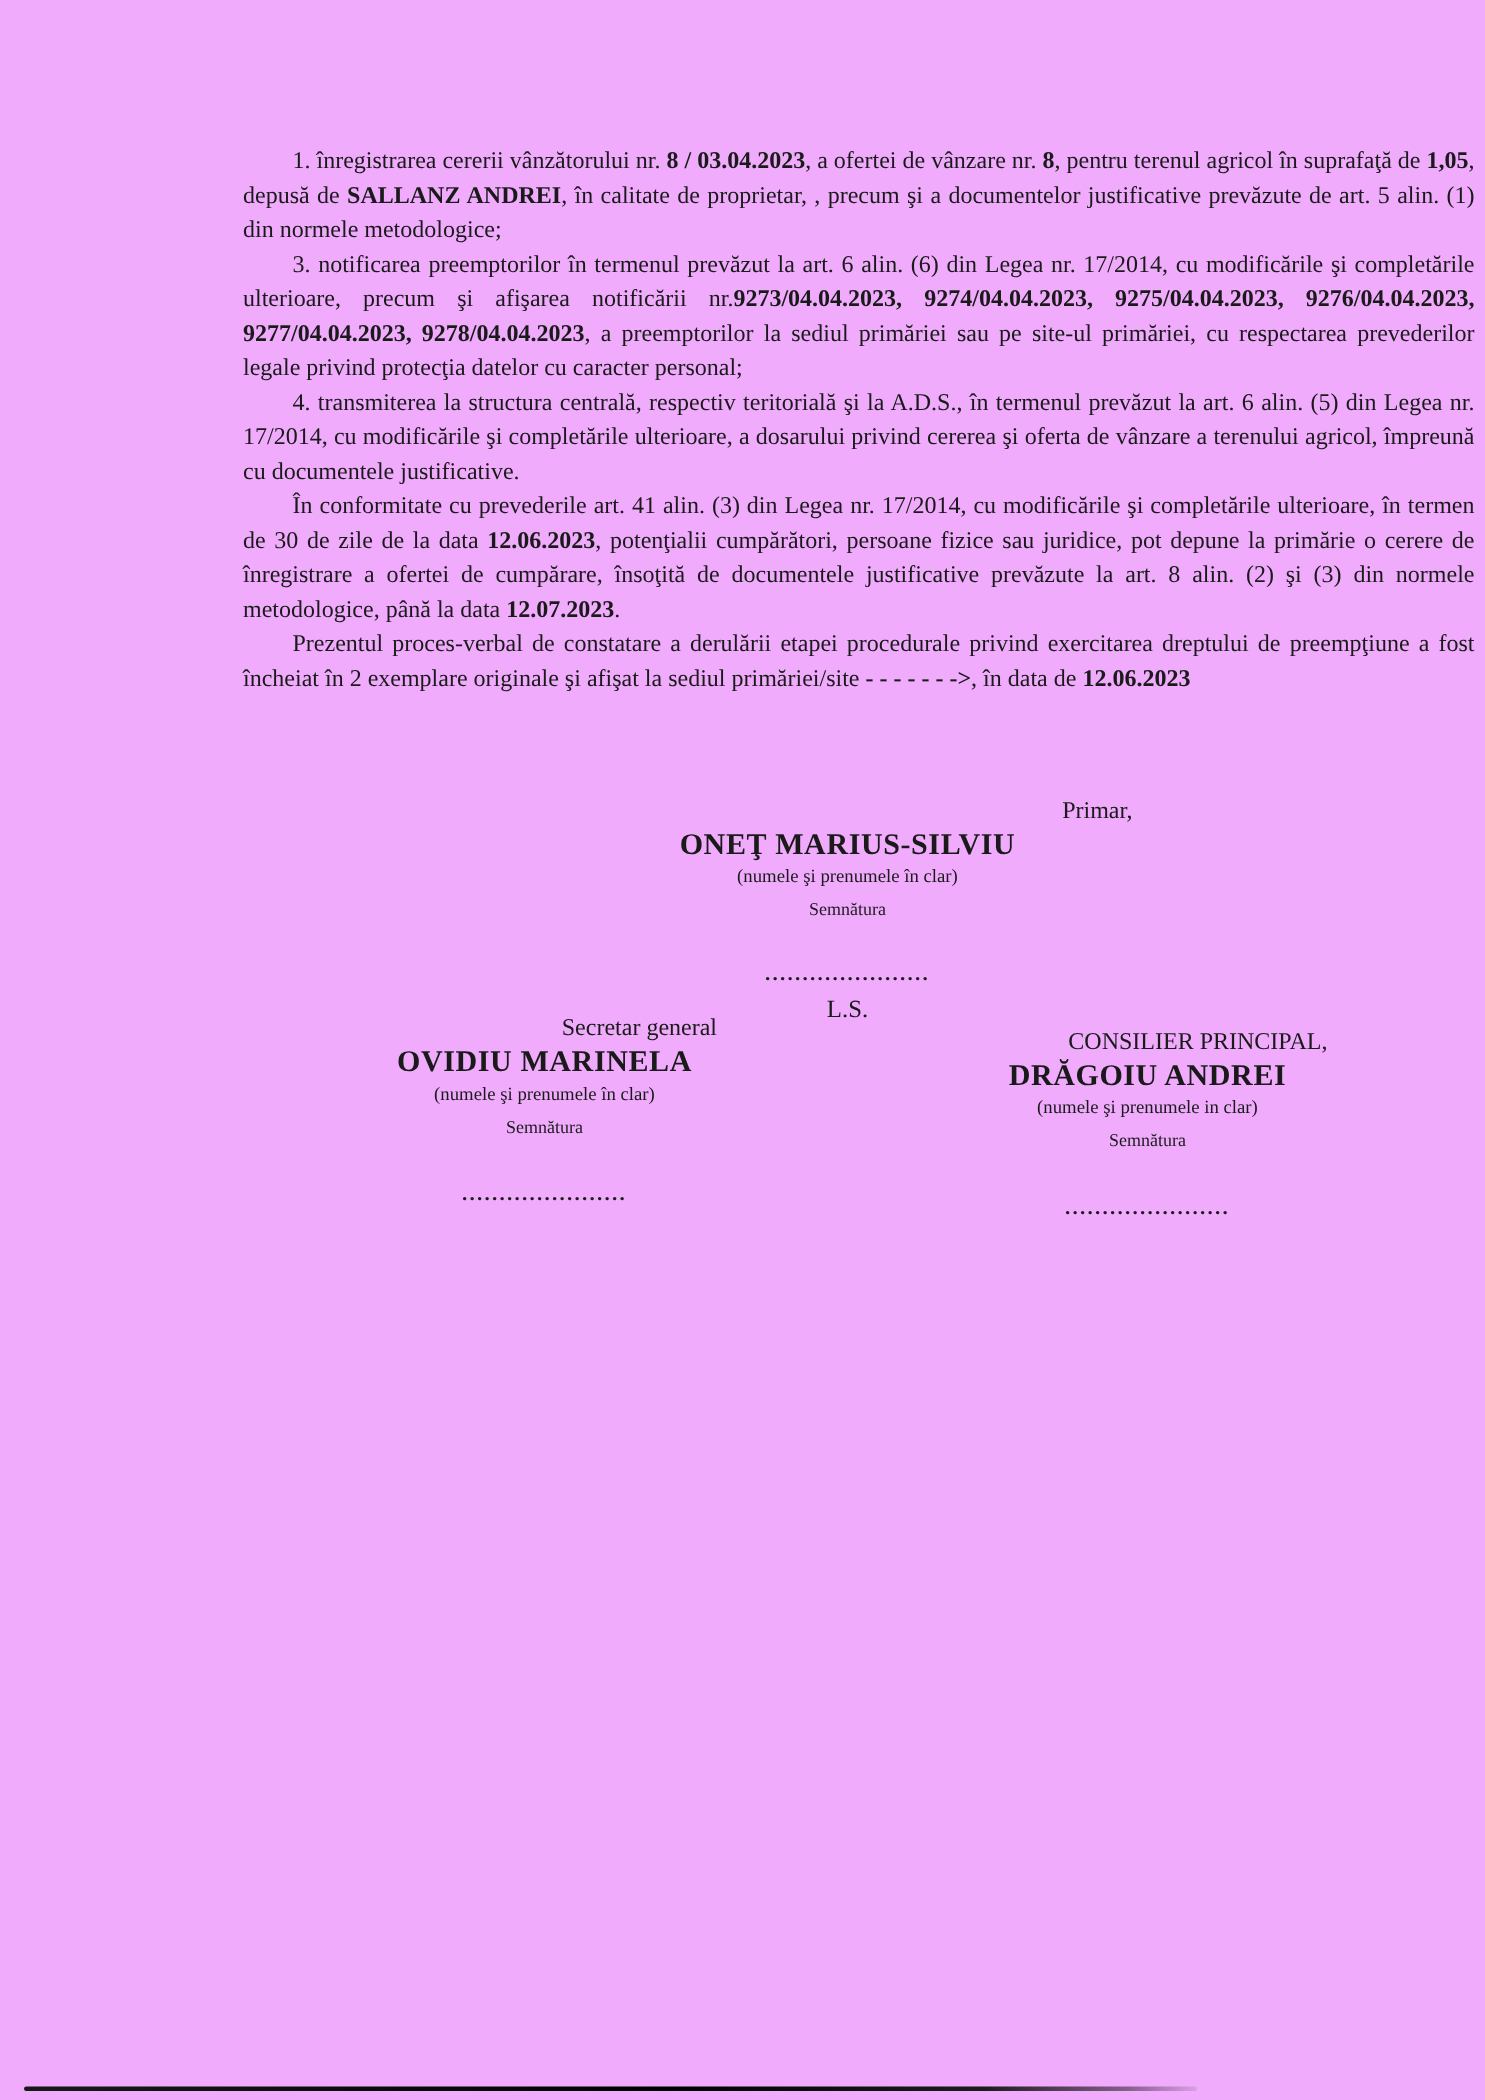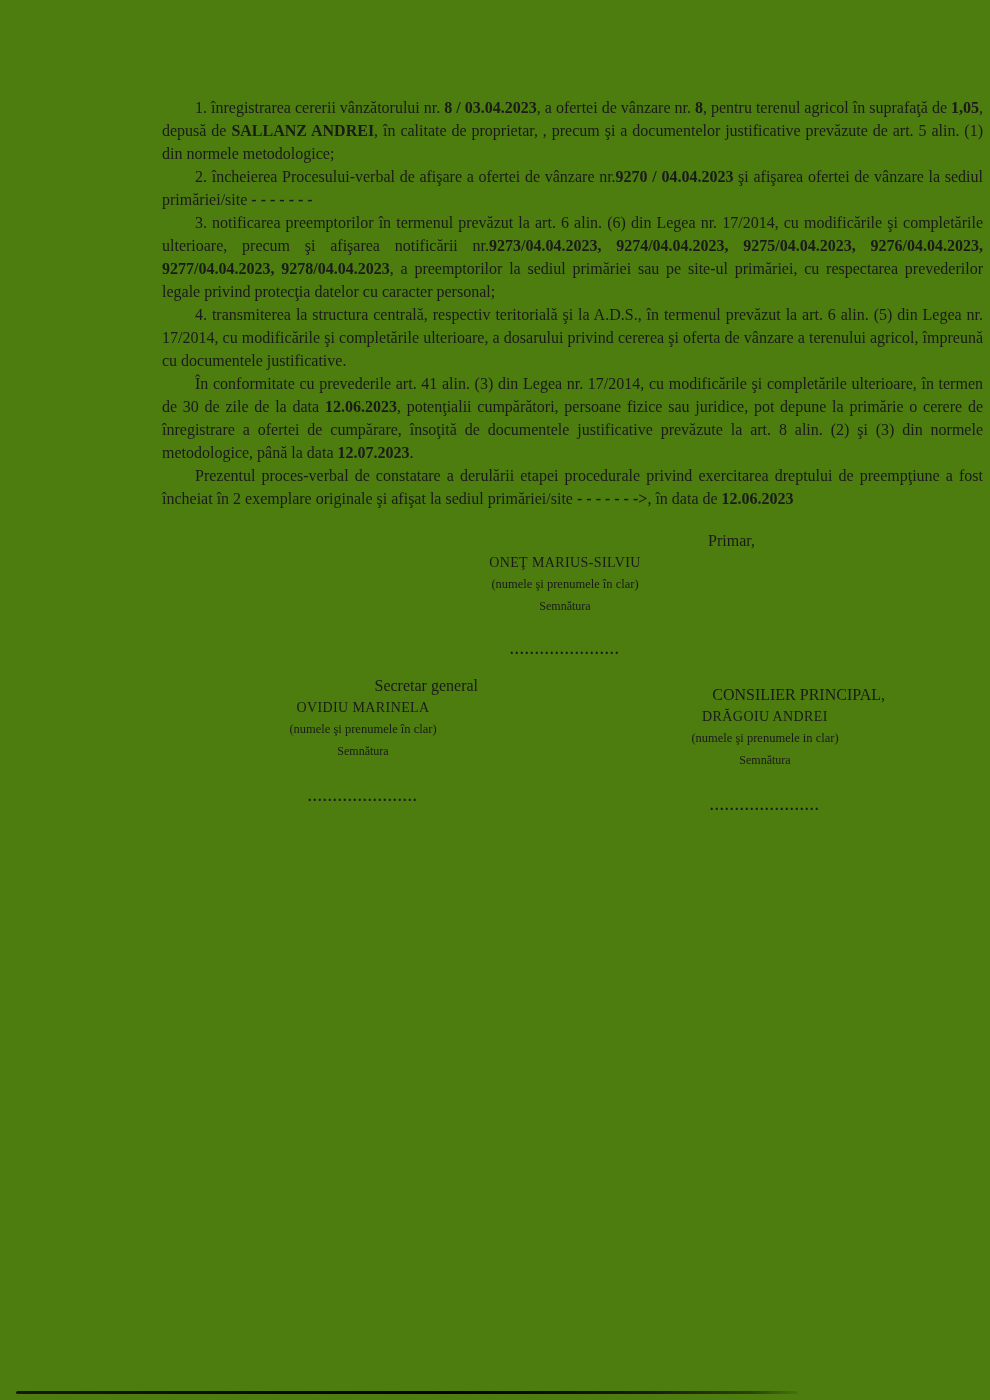--- a/index.html
+++ b/index.html
@@ -1,21 +1,21 @@
 <!DOCTYPE html>
 <html><head>
 <meta charset="utf-8">
 <style>
   html, body { margin: 0; padding: 0; background: #e8e8e8; }
   .page {
     position: relative;
     width: 990px;
     height: 1400px;
     margin: 0 auto;
-    background: #4d7c0f;
+    background: #f0abfc;
     font-family: "Liberation Serif", "DejaVu Serif", serif;
     color: #1a1a1a;
     overflow: hidden;
   }
   .doc-body {
     position: absolute;
     left: 162px;
     top: 96px;
     width: 821px;
     font-size: 16px;
@@ -23,21 +23,21 @@
     text-align: justify;
   }
   .para { margin: 0; text-indent: 33px; }
   .b { font-weight: bold; }
 
   .sig { position: absolute; text-align: center; }
   .sig-primar    { left: 375px; top: 530px; width: 380px; }
   .sig-secretar  { left: 248px; top: 675px; width: 230px; }
   .sig-consilier { left: 645px; top: 684px; width: 240px; }
   .sig .role { font-size: 16px;   line-height: 22px; text-align: right; }
-  .sig .name { font-size: 14px; line-height: 22px; font-weight: normal; letter-spacing: 0.4px; }
+  .sig .name { font-size: 20px; line-height: 22px; font-weight: bold; letter-spacing: 0.4px; }
   .sig .note { font-size: 12.5px; line-height: 21px; }
   .sig .sem  { font-size: 12px;   line-height: 23px; }
   .sig .dots {
     font-size: 14px; line-height: 16px; letter-spacing: 1.5px;
     font-weight: bold; margin-top: 26px; white-space: nowrap;
   }
   .sig-primar .dots { margin-top: 24px; }
   .sig .ls   { font-size: 16.5px; line-height: 22px; margin-top: 4px; }
 
   .scan-line {
@@ -50,33 +50,33 @@
       rgba(0,0,0,0.45) 94%, rgba(0,0,0,0.08) 100%);
   }
 </style>
 </head>
 <body>
 
 <div class="page">
 
   <div class="doc-body">
       <p class="para"><span>1. înregistrarea cererii vânzătorului nr. </span><span class="b">8 / 03.04.2023</span><span>, a ofertei de vânzare nr. </span><span class="b">8</span><span>, pentru terenul agricol în suprafaţă de </span><span class="b">1,05</span><span>, depusă de </span><span class="b">SALLANZ ANDREI</span><span>, în calitate de proprietar, , precum şi a documentelor justificative prevăzute de art. 5 alin. (1) din normele metodologice;</span></p>
-      <p class="para"><span>2. încheierea Procesului-verbal de afişare a ofertei de vânzare nr.</span><span class="b">9270 / 04.04.2023</span><span> şi afişarea ofertei de vânzare la sediul primăriei/site </span><span class="b">- - - - - - -</span></p>
       <p class="para"><span>3. notificarea preemptorilor în termenul prevăzut la art. 6 alin. (6) din Legea nr. 17/2014, cu modificările şi completările ulterioare, precum şi afişarea notificării nr.</span><span class="b">9273/04.04.2023, 9274/04.04.2023, 9275/04.04.2023, 9276/04.04.2023, 9277/04.04.2023, 9278/04.04.2023</span><span>, a preemptorilor la sediul primăriei sau pe site-ul primăriei, cu respectarea prevederilor legale privind protecţia datelor cu caracter personal;</span></p>
       <p class="para"><span>4. transmiterea la structura centrală, respectiv teritorială şi la A.D.S., în termenul prevăzut la art. 6 alin. (5) din Legea nr. 17/2014, cu modificările şi completările ulterioare, a dosarului privind cererea şi oferta de vânzare a terenului agricol, împreună cu documentele justificative.</span></p>
       <p class="para"><span>În conformitate cu prevederile art. 41 alin. (3) din Legea nr. 17/2014, cu modificările şi completările ulterioare, în termen de 30 de zile de la data </span><span class="b">12.06.2023</span><span>, potenţialii cumpărători, persoane fizice sau juridice, pot depune la primărie o cerere de înregistrare a ofertei de cumpărare, însoţită de documentele justificative prevăzute la art. 8 alin. (2) şi (3) din normele metodologice, până la data </span><span class="b">12.07.2023</span><span>.</span></p>
       <p class="para"><span>Prezentul proces-verbal de constatare a derulării etapei procedurale privind exercitarea dreptului de preempţiune a fost încheiat în 2 exemplare originale şi afişat la sediul primăriei/site </span><span class="b">- - - - - - -&gt;</span><span>, în data de </span><span class="b">12.06.2023</span></p>
     </div>
 
   <div class="sig sig-primar">
     <div class="role">Primar,</div>
     <div class="name">ONEŢ MARIUS-SILVIU</div>
     <div class="note">(numele şi prenumele în clar)</div>
     <div class="sem">Semnătura</div>
     <div class="dots">......................</div>
+    <div class="ls">L.S.</div>
   </div>
 
   <div class="sig sig-secretar">
     <div class="role">Secretar general</div>
     <div class="name">OVIDIU MARINELA</div>
     <div class="note">(numele şi prenumele în clar)</div>
     <div class="sem">Semnătura</div>
     <div class="dots">......................</div>
   </div>
 

